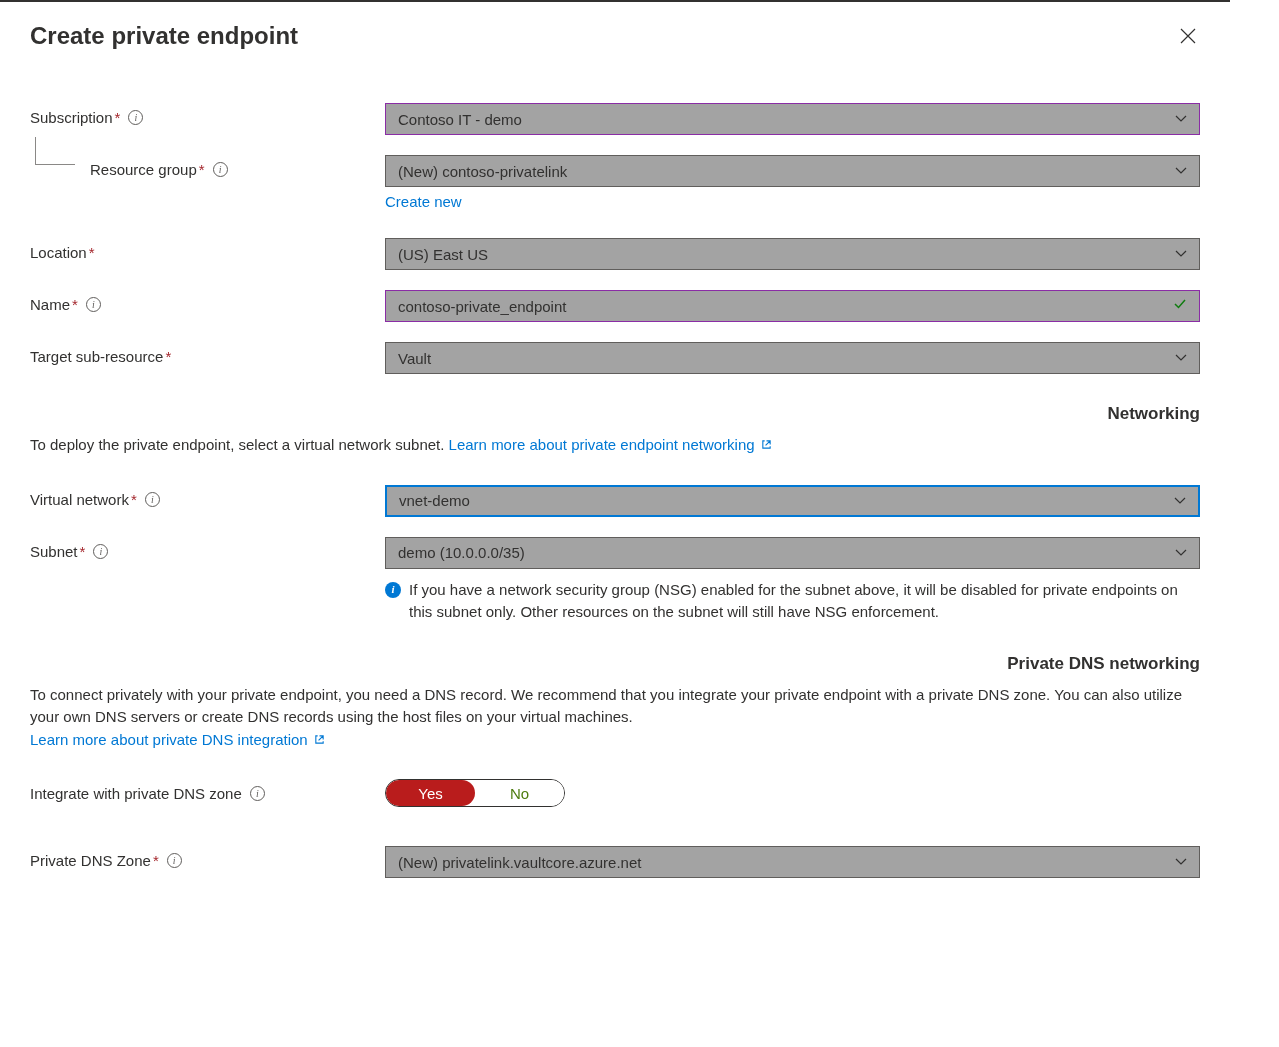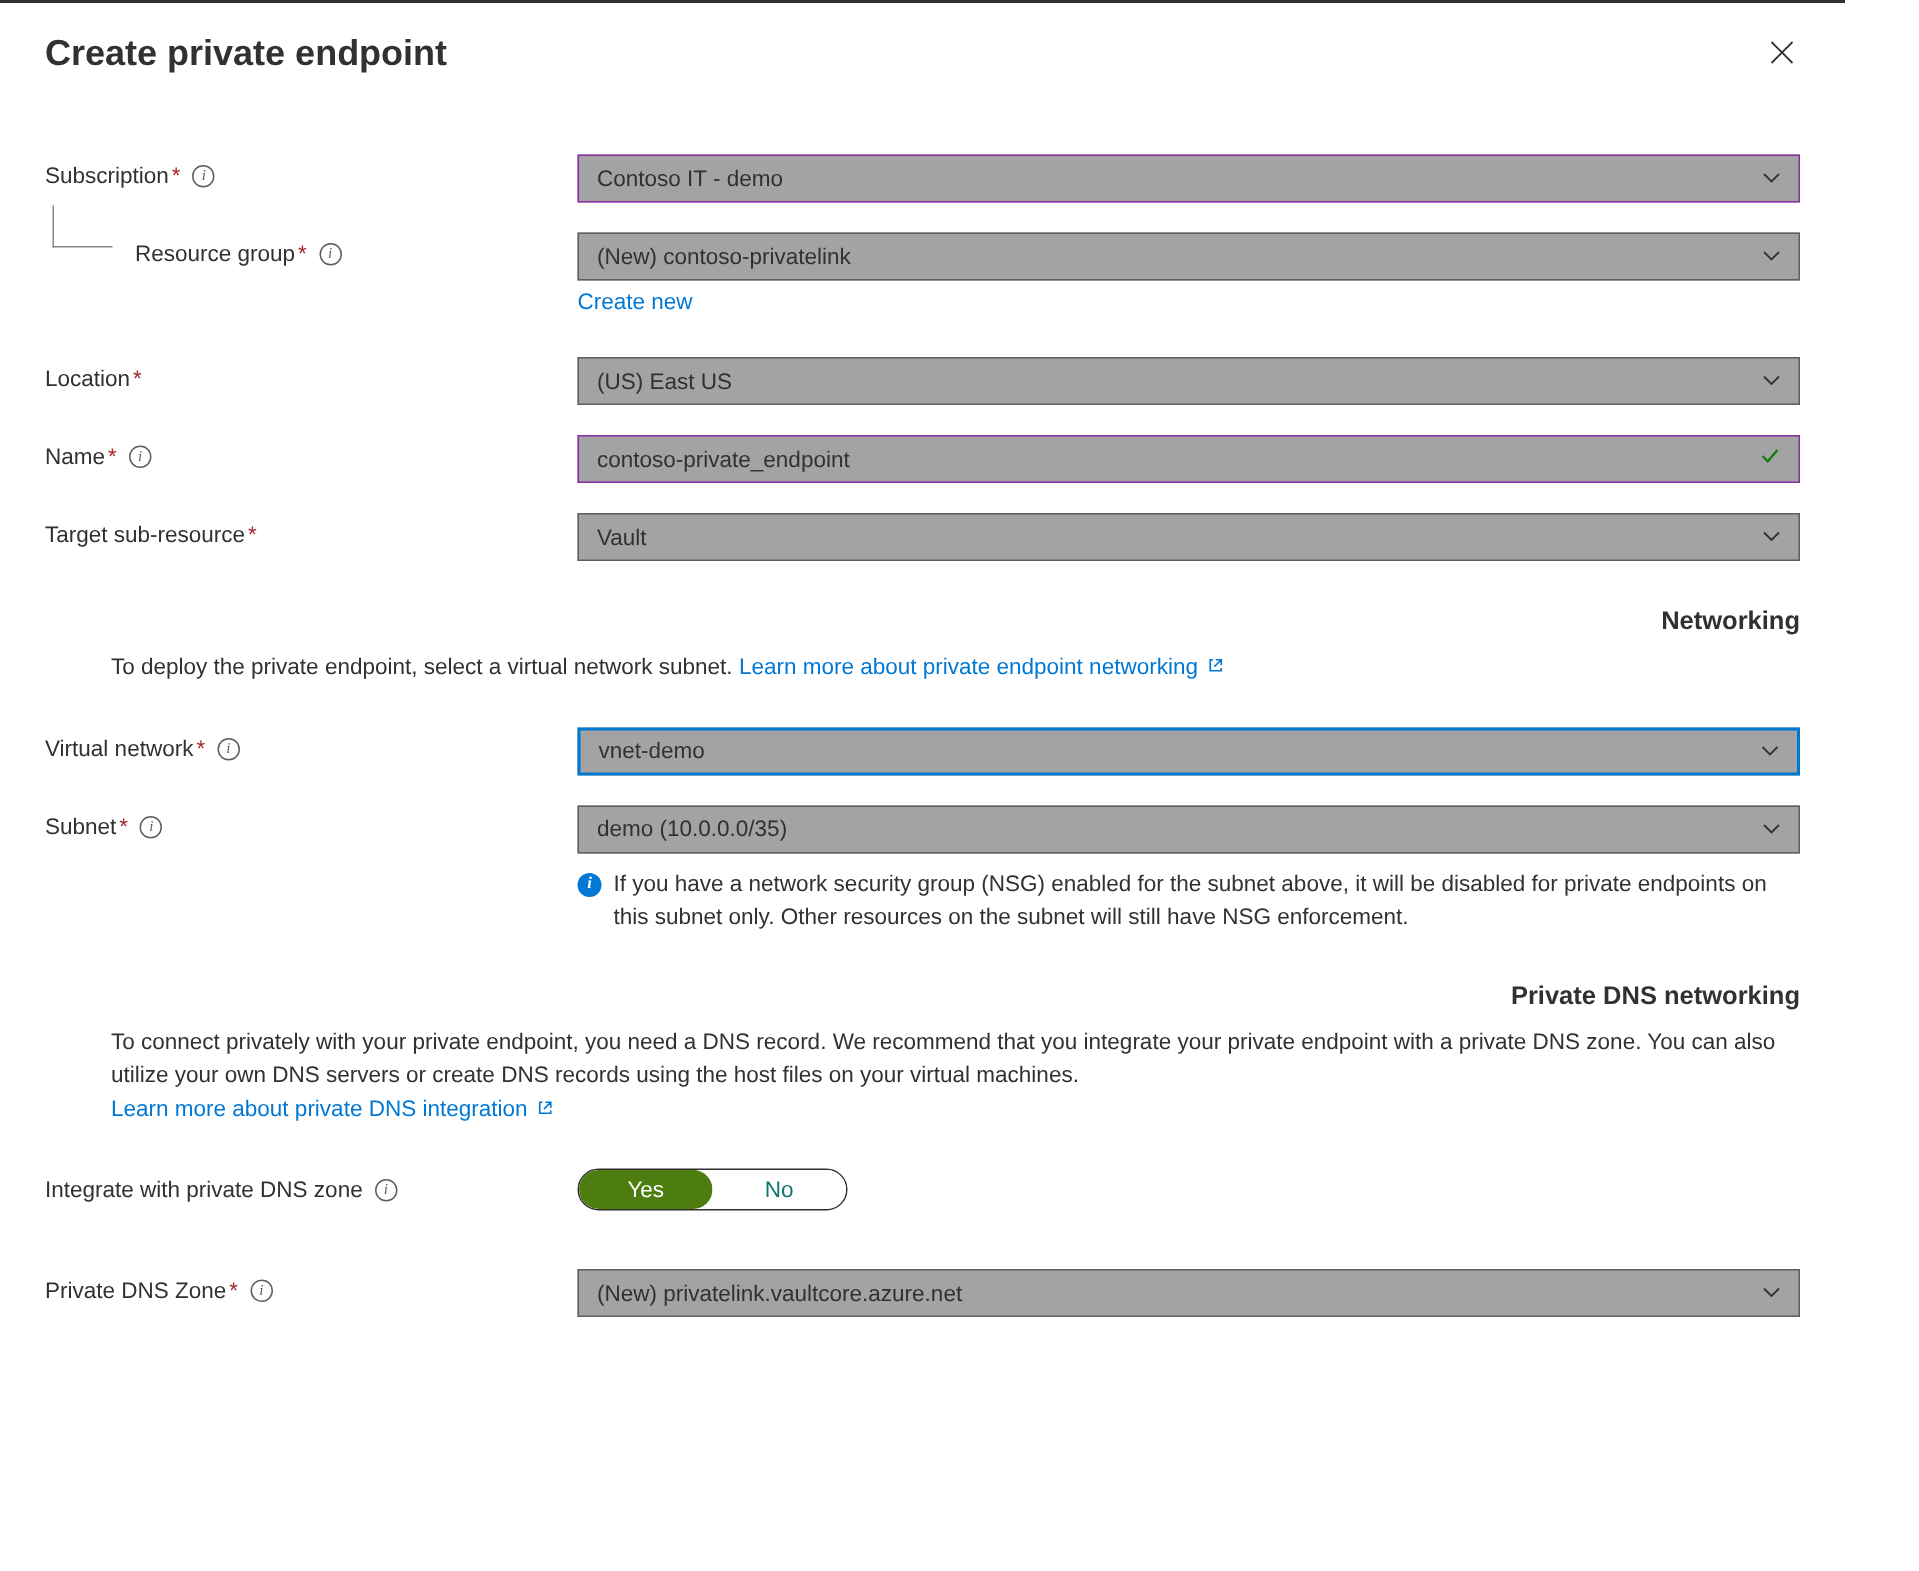--- a/index.html
+++ b/index.html
@@ -131,21 +131,20 @@
       color: #323130;
       margin-top: 30px;
       margin-bottom: 10px;
       text-align: right;
     }
     .section-desc {
       font-size: 15px;
       color: #323130;
       line-height: 1.5;
       margin-bottom: 28px;
-      margin-left: 44px;
     }
     .external-icon {
       font-size: 12px;
       margin-left: 2px;
     }
     .info-note {
       display: flex;
       align-items: flex-start;
       margin-top: 10px;
       font-size: 15px;
@@ -178,24 +177,24 @@
       height: 28px;
     }
     .toggle-option {
       flex: 1;
       display: flex;
       align-items: center;
       justify-content: center;
       font-size: 15px;
       cursor: pointer;
       background: #ffffff;
-      color: #0f766e;
+      color: #4d7c0f;
     }
     .toggle-option.active {
-      background: #4d7c0f;
+      background: #b91c1c;
       color: #ffffff;
       border-radius: 28px;
     }
     .chevron-svg {
       width: 12px;
       height: 12px;
     }
   </style>
 </head>
 <body>

